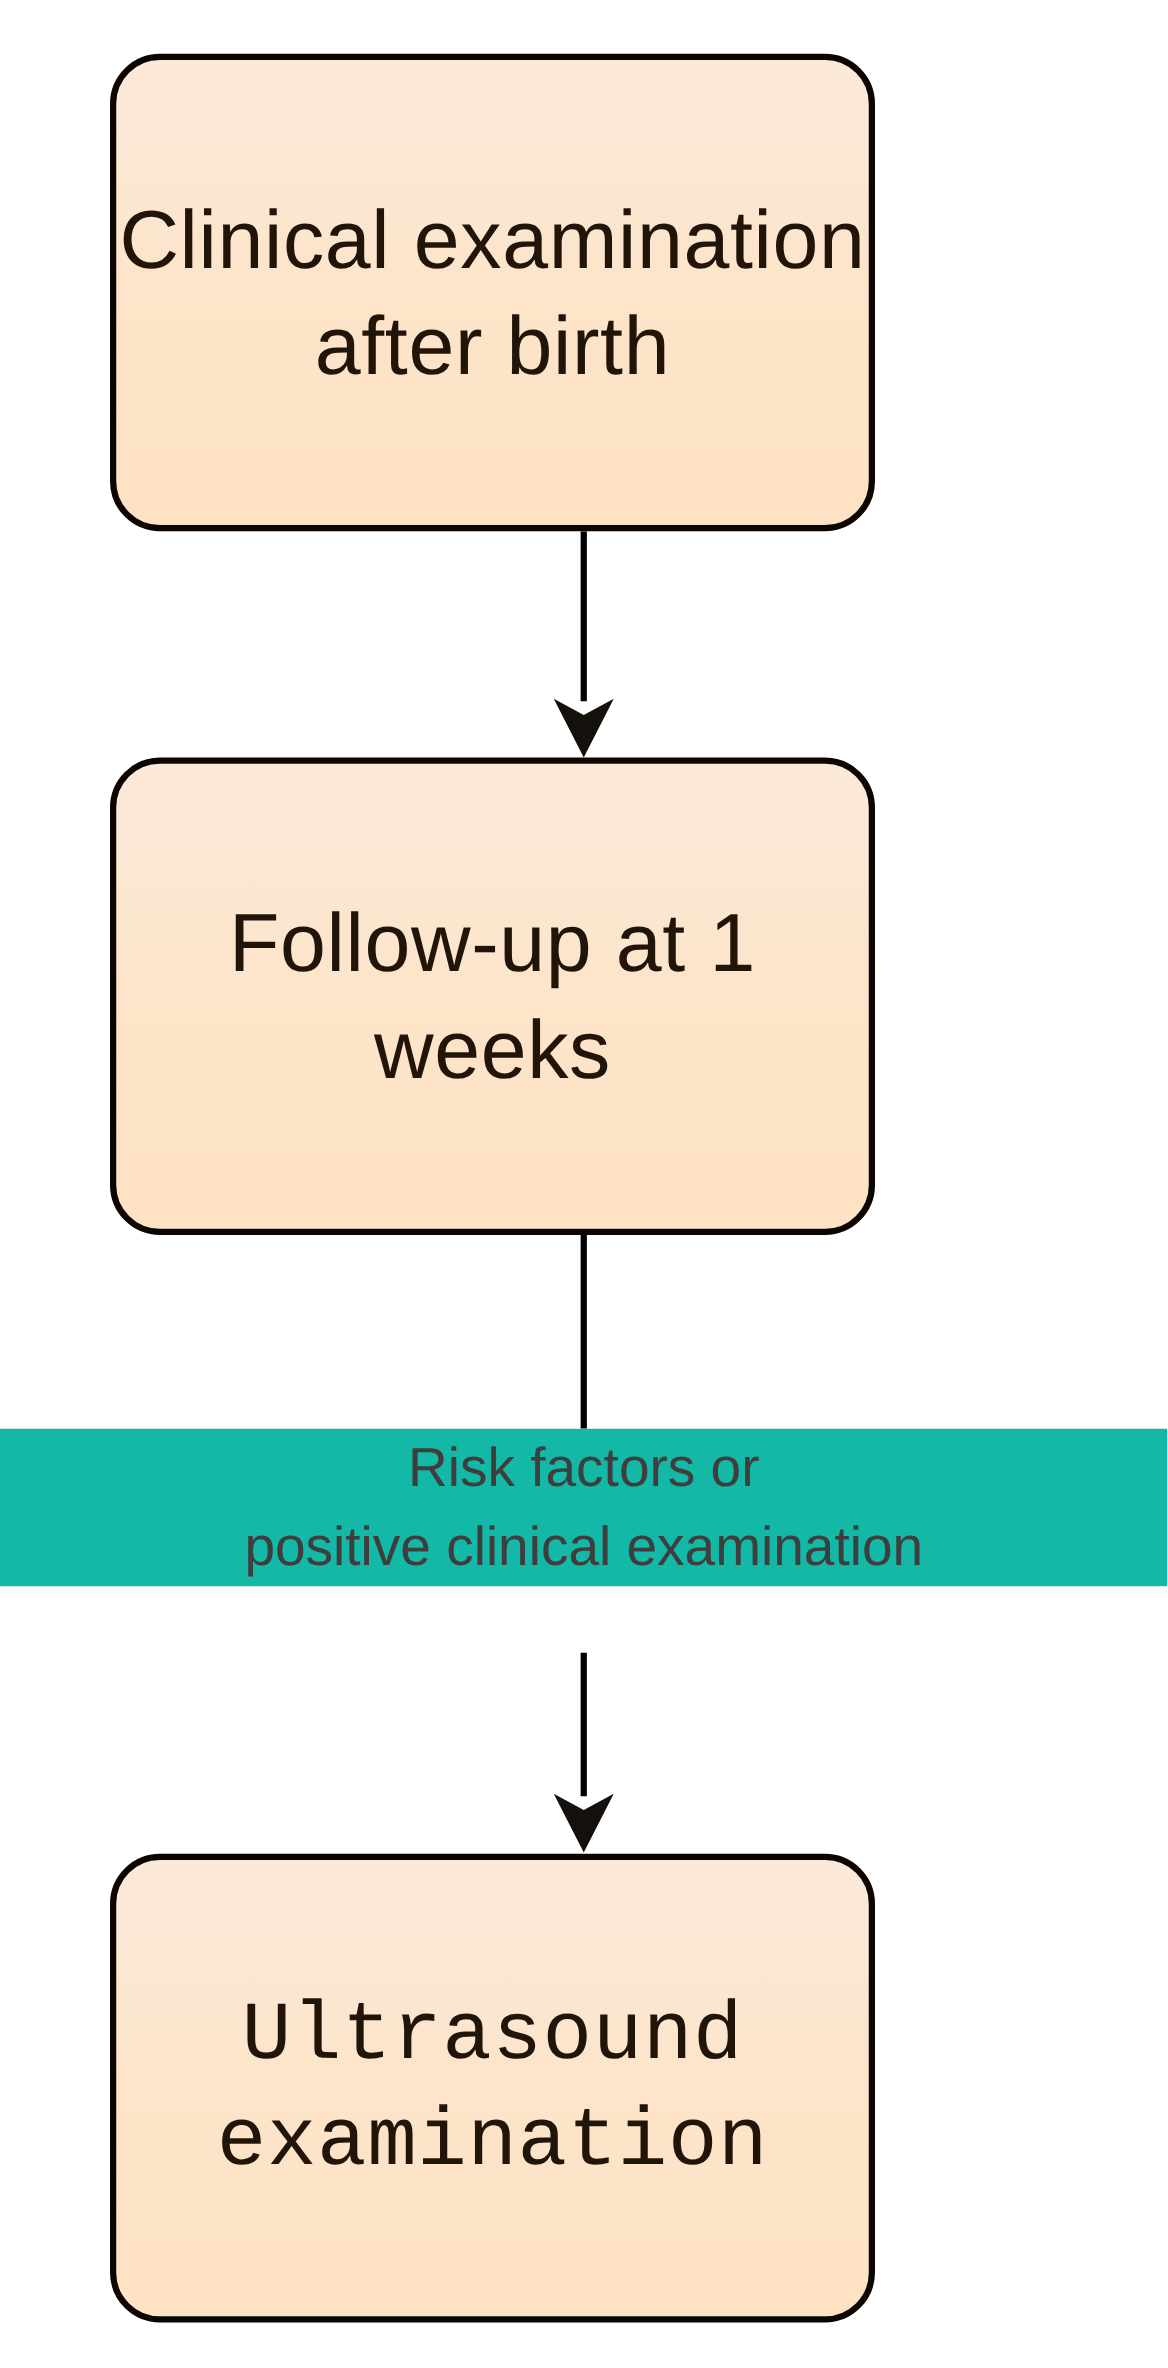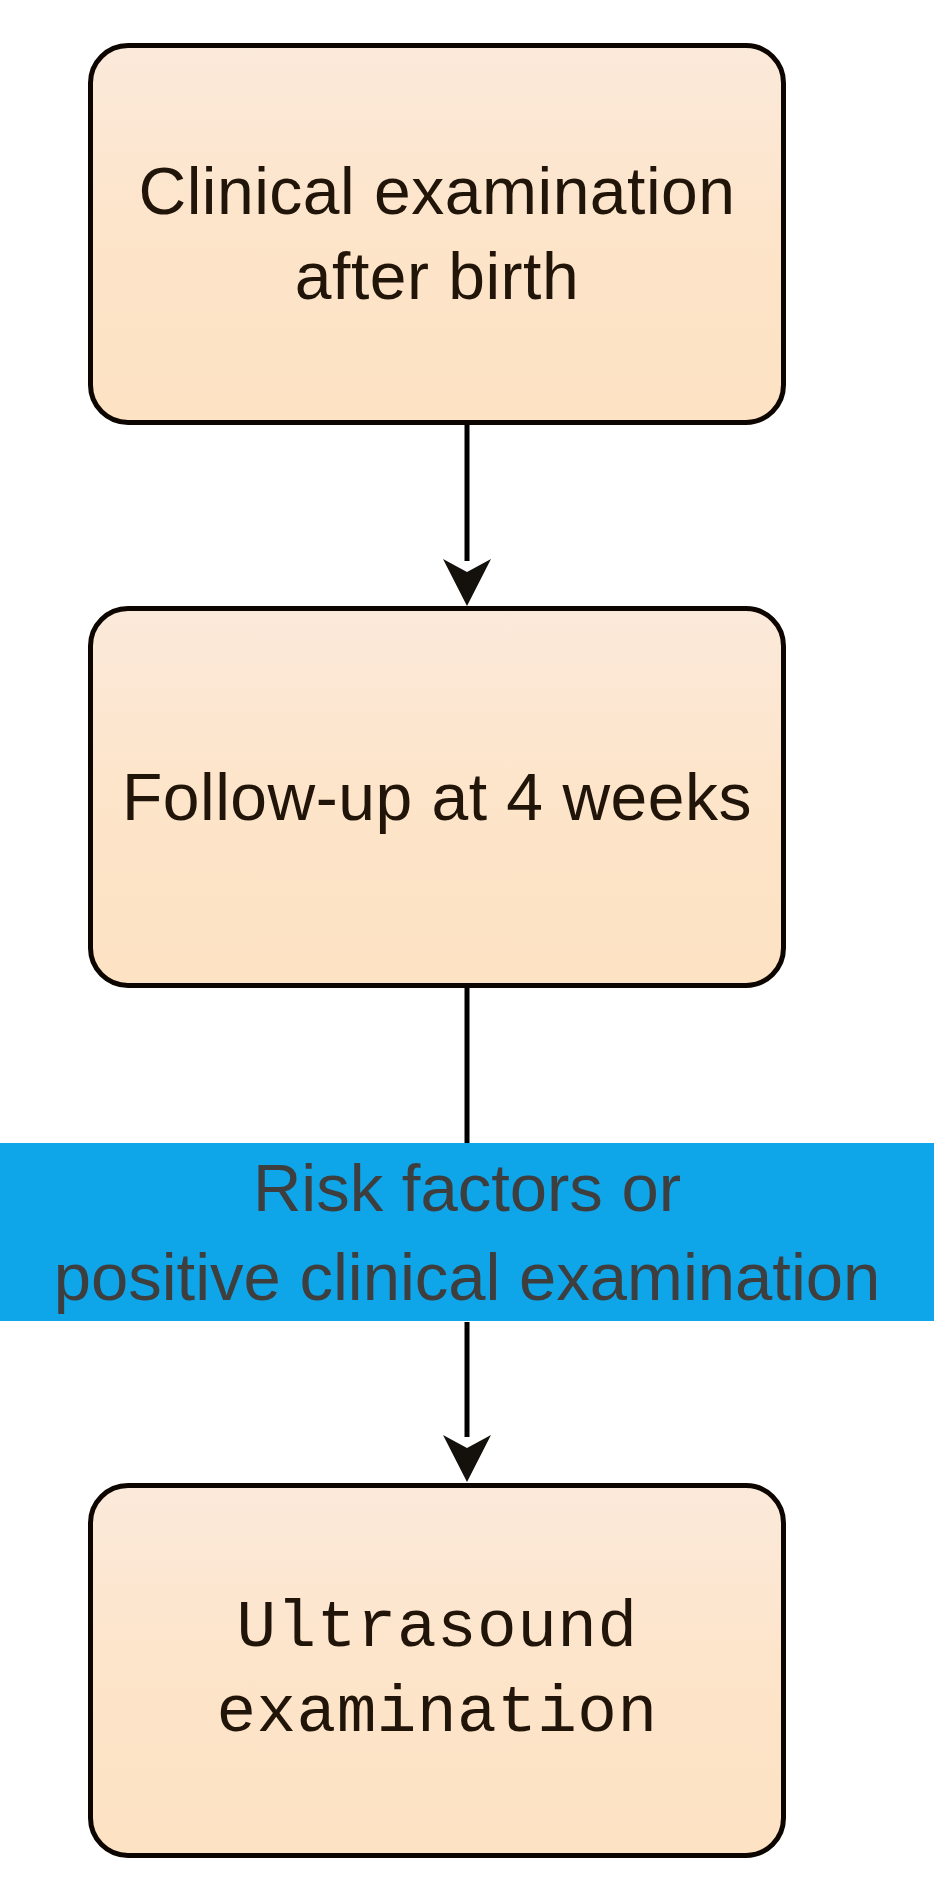--- a/index.html
+++ b/index.html
@@ -8,21 +8,21 @@
     position: relative;
     width: 934px;
     height: 1894px;
     background: #ffffff;
     font-family: "Liberation Sans", sans-serif;
     overflow: hidden;
   }
   .flow-node {
     position: absolute;
     left: 88px;
-    width: 698px;
+    width: 612px;
     border: 5px solid #0d0600;
     border-radius: 40px;
     background: linear-gradient(180deg, #fbe9da 0%, #fde5cb 45%, #fde2c3 100%);
     display: flex;
     align-items: center;
     justify-content: center;
     text-align: center;
   }
   .node-label {
     font-size: 66px;
@@ -38,44 +38,44 @@
   .edge-svg { position: absolute; display: block; }
   .edge-line { stroke: #000000; stroke-width: 5; }
   .edge-head { fill: #14100c; stroke: none; }
 
   .edge-label {
     position: absolute;
     left: 0;
     top: 1143px;
     width: 934px;
     text-align: center;
-    font-size: 67px;
-    line-height: 89px;
+    font-size: 44px;
+    line-height: 63px;
     color: #3e3e3e;
     white-space: pre-line;
-    background: #0ea5e9;
+    background: #14b8a6;
   }
 </style>
 </head>
 <body>
 
 <div class="canvas">
 
   <div class="flow-node" id="node-clinical-exam">
     <div class="node-label">Clinical examination
 after birth</div>
   </div>
 
   <svg class="edge-svg" style="left:436px; top:425px;" width="62" height="182" viewBox="0 0 62 182">
     <line class="edge-line" x1="31" y1="0" x2="31" y2="136"></line>
     <path class="edge-head" d="M 31 181 L 7 134 L 31 147 L 55 134 Z"></path>
   </svg>
 
   <div class="flow-node" id="node-followup">
-    <div class="node-label">Follow-up at 4 weeks</div>
+    <div class="node-label">Follow-up at 1 weeks</div>
   </div>
 
   <svg class="edge-svg" style="left:436px; top:988px;" width="62" height="155" viewBox="0 0 62 155">
     <line class="edge-line" x1="31" y1="0" x2="31" y2="155"></line>
   </svg>
 
   <div class="edge-label">Risk factors or
 positive clinical examination</div>
 
   <svg class="edge-svg" style="left:436px; top:1322px;" width="62" height="161" viewBox="0 0 62 161">

